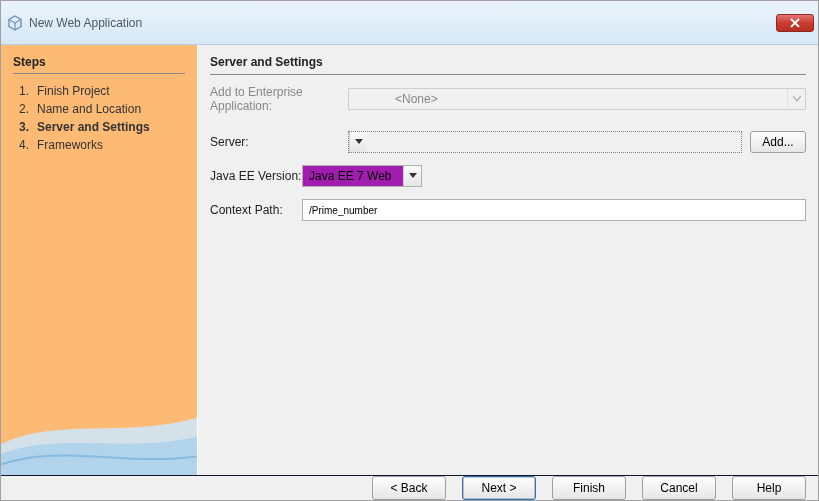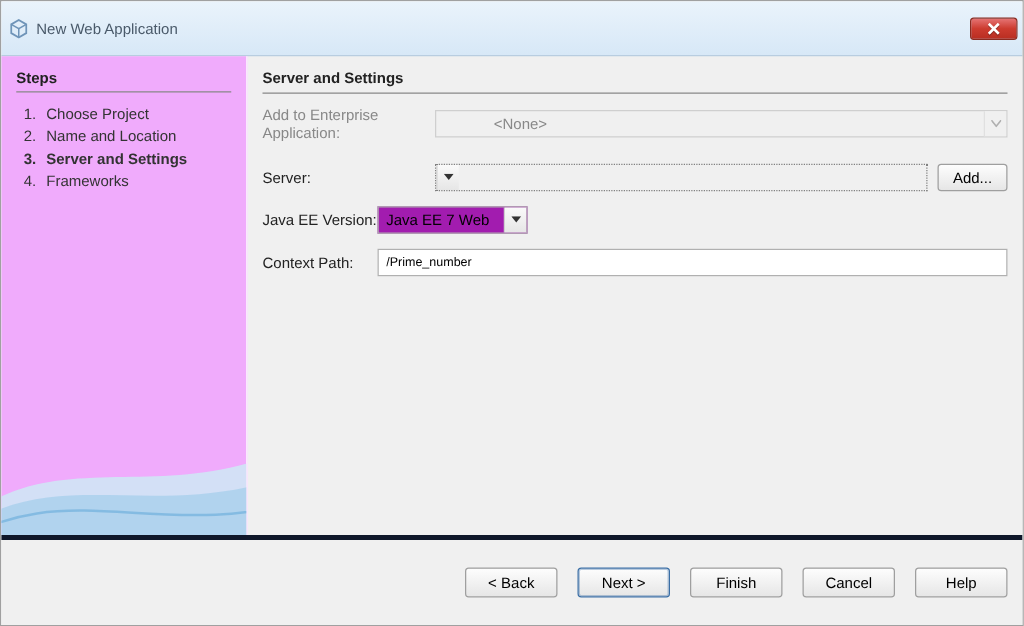--- a/index.html
+++ b/index.html
@@ -44,21 +44,21 @@
     cursor: pointer;
   }
   .close-btn svg { filter: drop-shadow(0 1px 0 rgba(0,0,0,.3)); }
   .body-area {
     flex: 1;
     display: flex;
     background: #f0f0f0;
   }
   .left-panel {
     width: 197px;
-    background: #f0abfc;
+    background: #fdba74;
     position: relative;
     border-right: 1px solid #fdfdfd;
     overflow: hidden;
   }
   .left-panel h3 {
     margin: 10px 12px 2px 12px;
     font-size: 12px;
     font-weight: bold;
     color: #222;
     border-bottom: 1px solid #888;
@@ -162,22 +162,22 @@
     margin-left: 8px;
     background: linear-gradient(to bottom,#fdfdfd,#e6e6e6);
     border: 1px solid #9f9f9f;
     border-radius: 3px;
     font-family: inherit;
     font-size: 12px;
     cursor: pointer;
     padding: 0 10px;
   }
   .footer {
-    border-top: 4px solid #0f172a;
-    padding: 22px 12px;
+    border-top: 1px solid #0f172a;
+    padding: 0 12px;
     display: flex;
     justify-content: flex-end;
     gap: 8px;
     background: #f0f0f0;
   }
   .footer .push-btn {
     min-width: 74px;
     height: 24px;
   }
   .footer .push-btn.primary {
@@ -205,21 +205,21 @@
     <svg width="10" height="10" viewBox="0 0 10 10">
       <path d="M1 1 L9 9 M9 1 L1 9" stroke="#fff" stroke-width="2"></path>
     </svg>
   </div>
 </div>
 
 <div class="body-area">
   <div class="left-panel">
     <h3>Steps</h3>
     <ol class="steps-list">
-      <li><span class="num">1.</span><span>Choose Project</span></li>
+      <li><span class="num">1.</span><span>Finish Project</span></li>
       <li><span class="num">2.</span><span>Name and Location</span></li>
       <li class="current"><span class="num">3.</span><span>Server and Settings</span></li>
       <li><span class="num">4.</span><span>Frameworks</span></li>
     </ol>
     <svg class="swoosh" viewBox="0 0 260 120" preserveAspectRatio="none">
       <path d="M-20,120 C60,20 160,100 280,30 L280,150 L-20,150 Z" fill="#cfe6f5" opacity="0.9"></path>
       <path d="M-20,120 C70,40 150,110 280,55 L280,150 L-20,150 Z" fill="#a9d0ec" opacity="0.8"></path>
       <path d="M-20,125 C80,55 150,120 280,80" fill="none" stroke="#7fb8e0" stroke-width="2" opacity="0.9"></path>
     </svg>
   </div>

